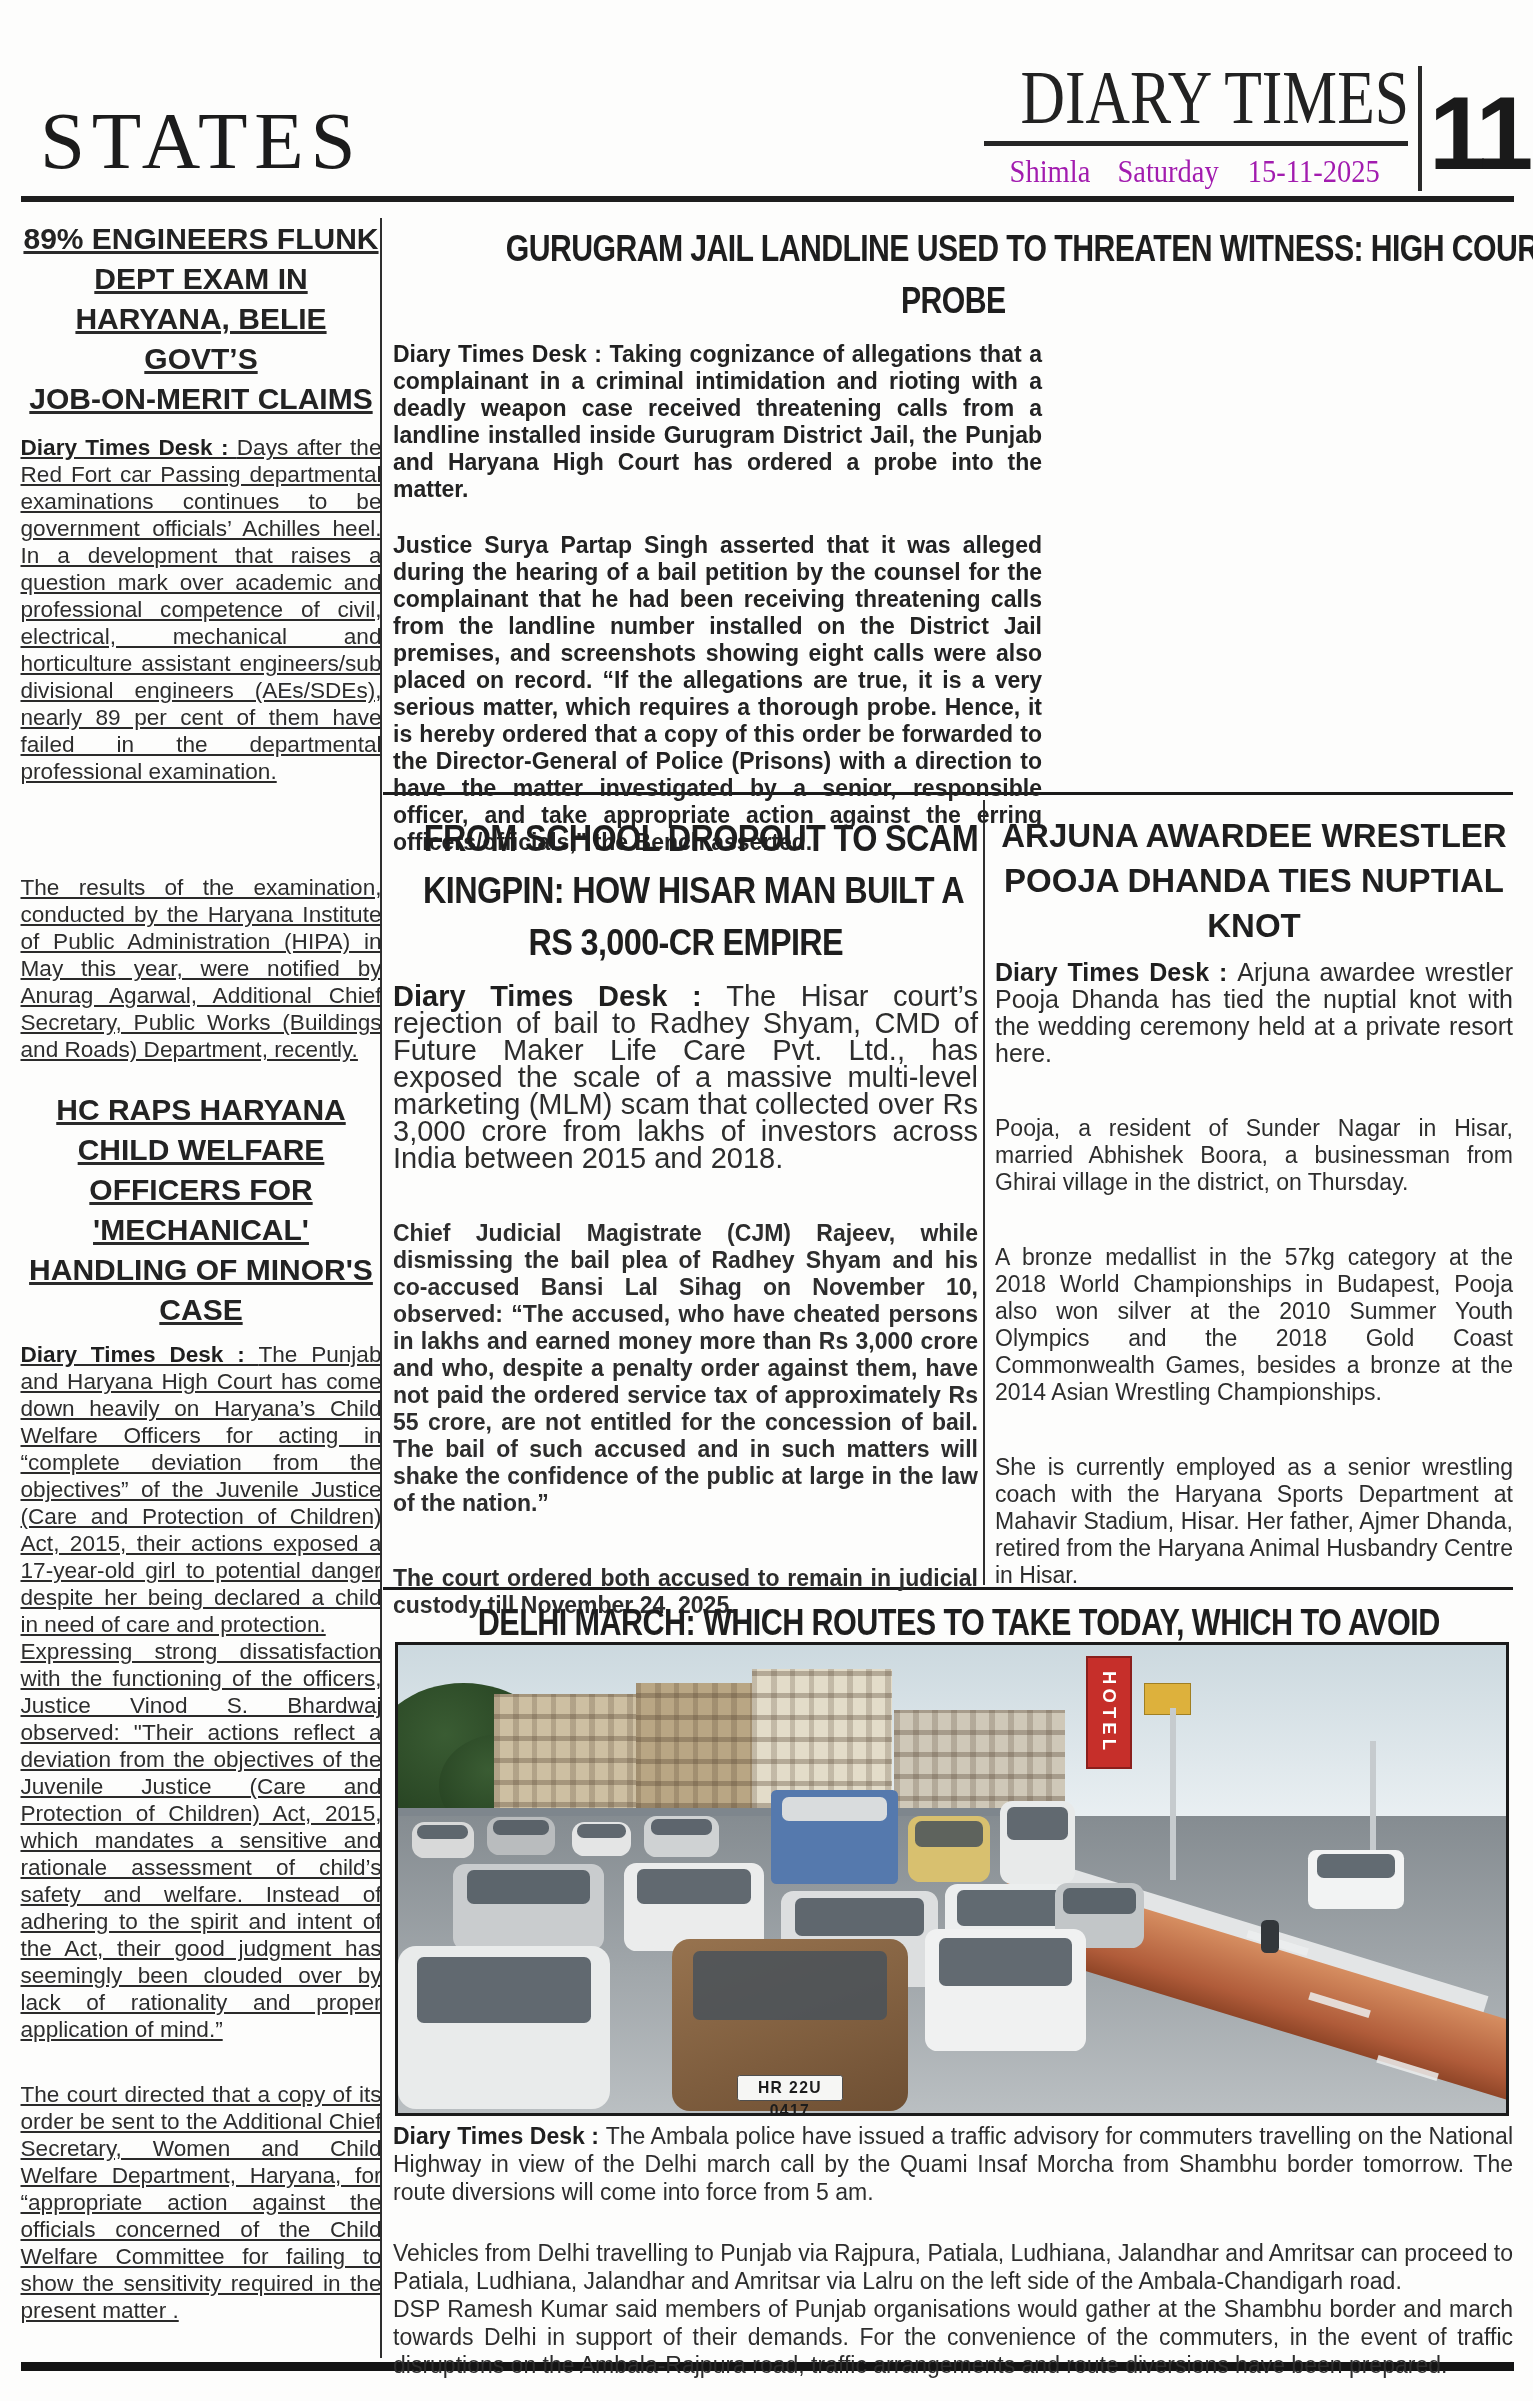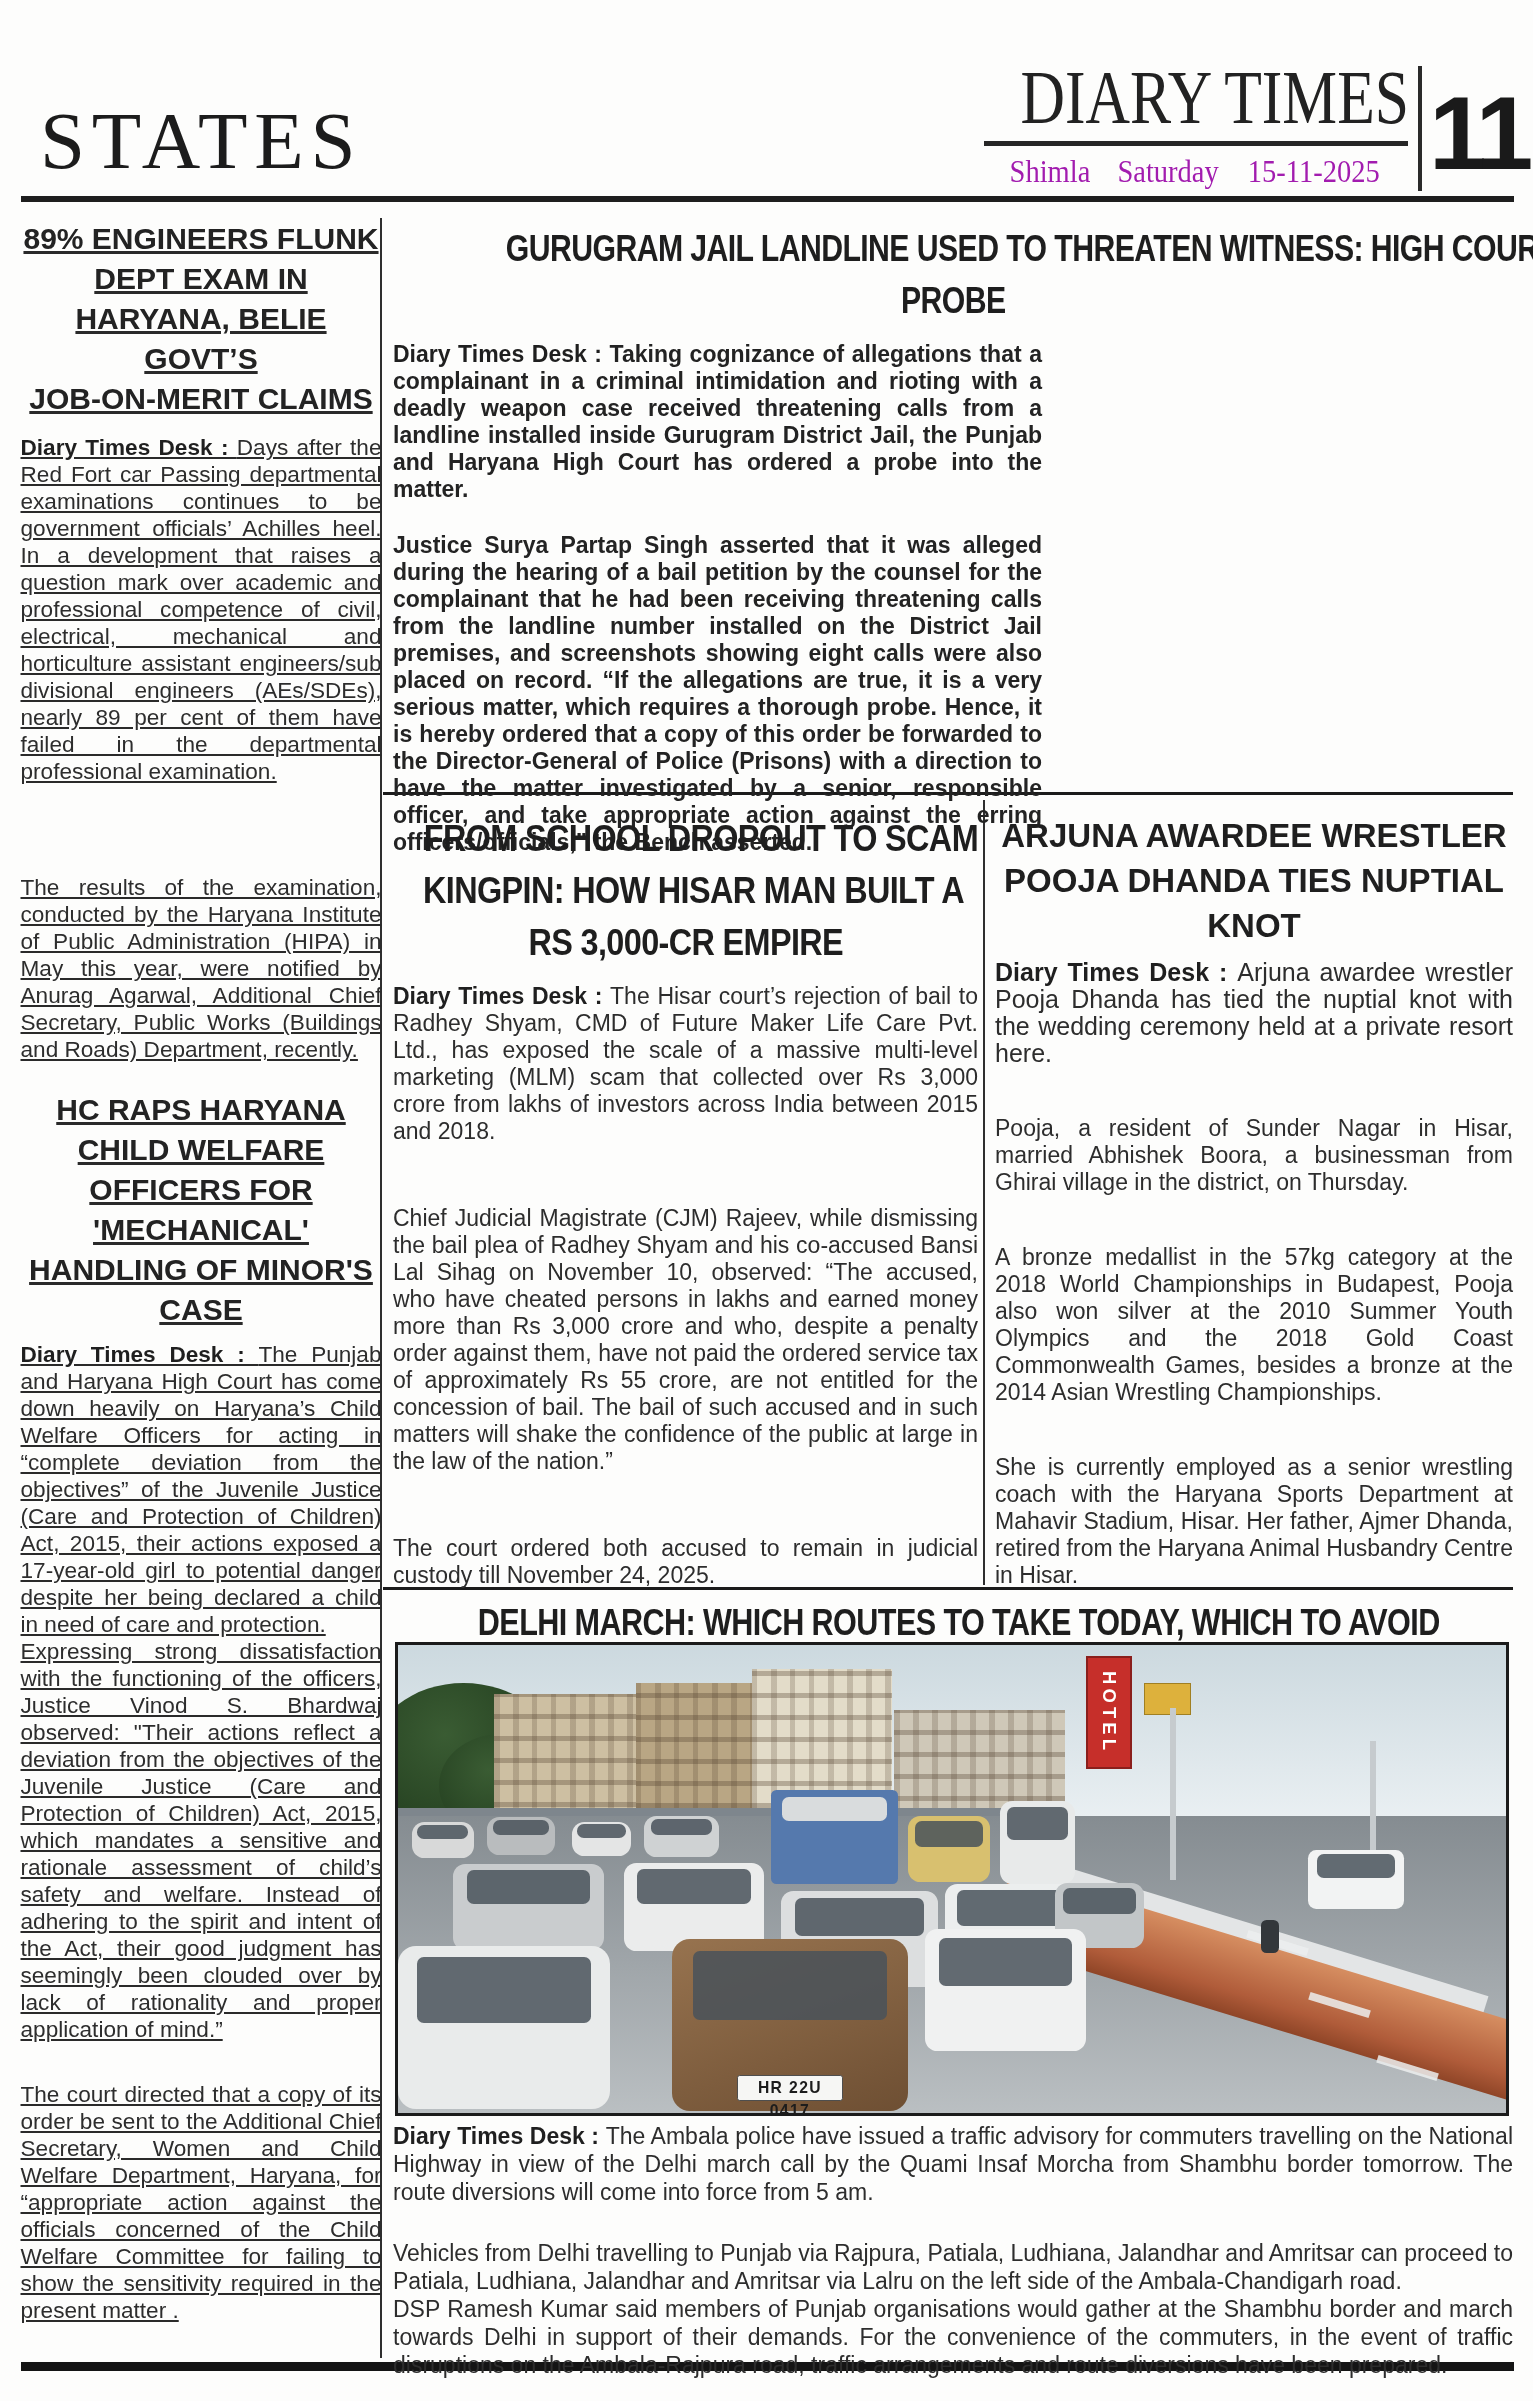--- a/index.html
+++ b/index.html
@@ -100,21 +100,21 @@
   .v-suv{left:0px;top:301px;width:212px;height:163px;background:#e9ebeb;border-radius:18px;}
   .v-bronze{left:274px;top:294px;width:236px;height:172px;border-radius:18px;
         background:linear-gradient(160deg,#97734f,#6e4f33);}
   .v-hatch{left:527px;top:284px;width:161px;height:122px;background:#f0f1f1;}
   .v-right{left:910px;top:205px;width:96px;height:59px;background:#f2f3f3;border-radius:8.2px;}
   .v-bike{left:863px;top:275px;width:18px;height:33px;background:#33373b;border-radius:5.5px;}
   .t-plate{position:absolute;left:50%;bottom:9.6px;transform:translateX(-50%);width:104px;height:24.6px;
         background:#f6f6f4;border:1.4px solid #4e4e4e;border-radius:2.7px;color:#1c1c1c;text-align:center;
         font:700 15.7px/23px "Liberation Sans",sans-serif;letter-spacing:1.4px;}
   
-  .mt92{margin-top:89px;} .mt40{margin-top:27px;} .mt55{margin-top:38px;} .mt80{margin-top:60px;}
+  .mt92{margin-top:89px;} .mt40{margin-top:27px;} .mt55{margin-top:38px;} .mt80{margin-top:48px;font-weight:bold;}
   .mt70{margin-top:48px;} .mt42{margin-top:29px;} .mt48{margin-top:33px;} .mb16{margin-bottom:11px;}
   .mb20{margin-bottom:13.7px;} .mb22{margin-bottom:15px;}
 </style>
 </head>
 <body>
 
 <div class="page">
 
   <div class="section-title">STATES</div>
   <div class="brand">
@@ -170,21 +170,21 @@
 
     </div>
   </div>
 
   <div class="hisar">
     <div class="big mb20">
       <div><span class="cond c90">FROM SCHOOL DROPOUT TO SCAM</span></div>
       <div><span class="cond c90">KINGPIN: HOW HISAR MAN BUILT A</span></div>
       <div><span class="cond c90">RS 3,000-CR EMPIRE</span></div>
     </div>
-    <p class="bp" style="font-size:23px;"><b class="lead">Diary Times Desk : </b><span>The Hisar court’s rejection of bail to Radhey Shyam, CMD of Future Maker Life Care Pvt. Ltd., has exposed the scale of a massive multi-level marketing (MLM) scam that collected over Rs 3,000 crore from lakhs of investors across India between 2015 and 2018.</span></p>
+    <p class="bp" style="font-size:29px;"><b class="lead">Diary Times Desk : </b><span>The Hisar court’s rejection of bail to Radhey Shyam, CMD of Future Maker Life Care Pvt. Ltd., has exposed the scale of a massive multi-level marketing (MLM) scam that collected over Rs 3,000 crore from lakhs of investors across India between 2015 and 2018.</span></p>
     <p class="bp mt80" style="font-size:23px;">Chief Judicial Magistrate (CJM) Rajeev, while dismissing the bail plea of Radhey Shyam and his co-accused Bansi Lal Sihag on November 10, observed: “The accused, who have cheated persons in lakhs and earned money more than Rs 3,000 crore and who, despite a penalty order against them, have not paid the ordered service tax of approximately Rs 55 crore, are not entitled for the concession of bail. The bail of such accused and in such matters will shake the confidence of the public at large in the law of the nation.”</p>
     <p class="bp mt80" style="font-size:23px;">The court ordered both accused to remain in judicial custody till November 24, 2025.</p>
   </div>
 
   <div class="pooja">
     <div class="mb16">
       <div class="ph">ARJUNA AWARDEE WRESTLER</div>
       <div class="ph">POOJA DHANDA TIES NUPTIAL</div>
       <div class="ph">KNOT</div>
     </div>

